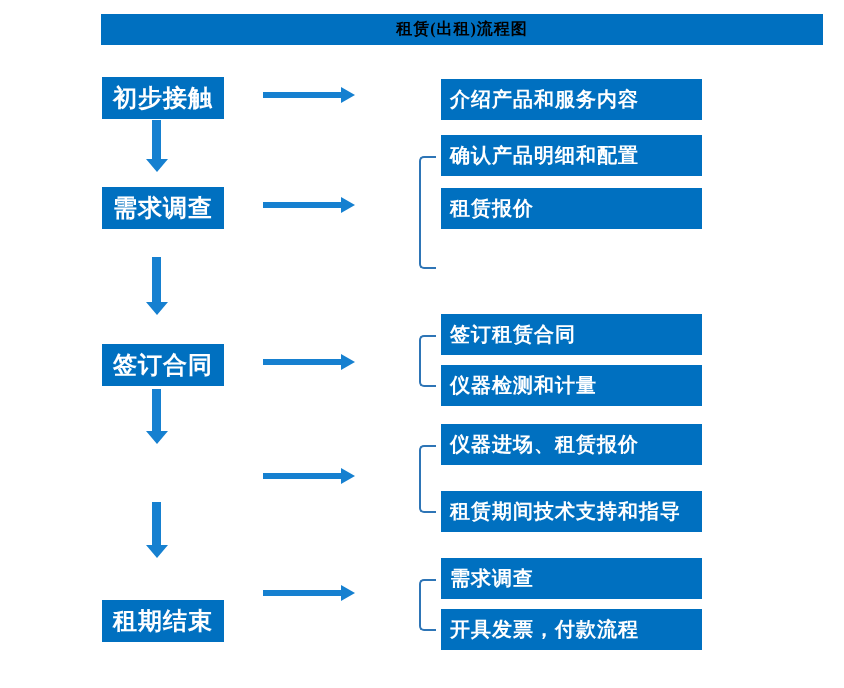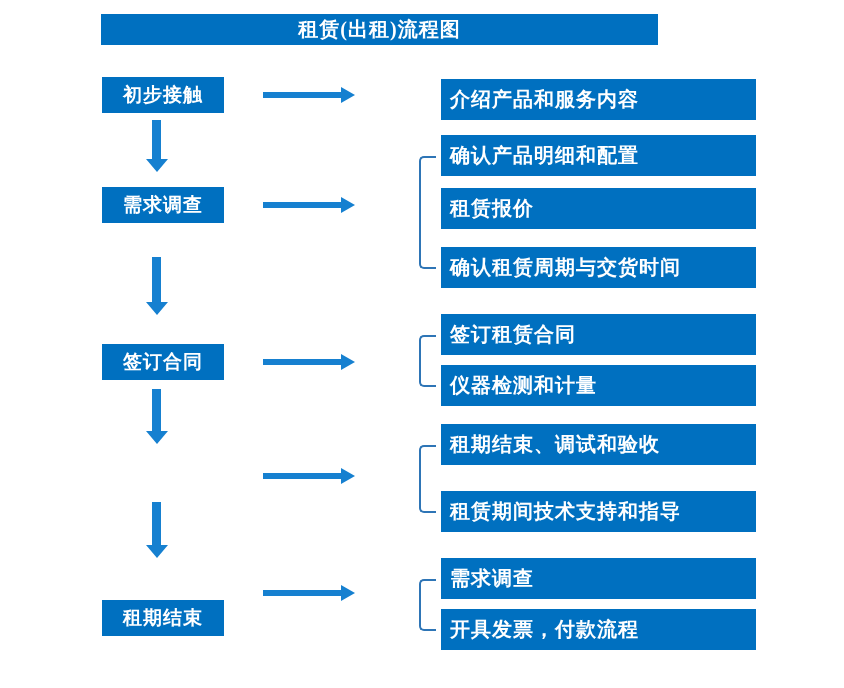--- a/index.html
+++ b/index.html
@@ -1,36 +1,36 @@
 <!DOCTYPE html>
 <html><head>
 <meta charset="utf-8">
 <style>
   html,body{margin:0;padding:0;background:#ffffff;}
   .canvas{
     position:relative;width:844px;height:688px;background:#ffffff;overflow:hidden;
     font-family:"Liberation Serif", serif;
   }
   .titlebar{
-    position:absolute;left:101px;top:14px;width:557px;height:31px;
-    background:#0070C0;color:#ffffff;font-weight:bold;font-size:20px;
+    position:absolute;left:101px;top:14px;width:722px;height:31px;
+    background:#0070C0;color:#000000;font-weight:bold;font-size:16px;
     display:flex;align-items:center;justify-content:center;letter-spacing:1px;
   }
   .step-box{
-    position:absolute;left:102px;width:122px;height:36px;background:#0070C0;
-    color:#ffffff;font-weight:bold;font-size:19px;letter-spacing:1px;
+    position:absolute;left:102px;width:122px;height:42px;background:#0070C0;
+    color:#ffffff;font-weight:bold;font-size:24px;letter-spacing:1px;
     display:flex;align-items:center;justify-content:center;
   }
   #step-1{top:77px}
   #step-2{top:187px}
   #step-3{top:344px}
   #step-4{top:458px}
   #step-5{top:600px}
   .detail-box{
-    position:absolute;left:441px;width:315px;height:41px;background:#0070C0;
+    position:absolute;left:441px;width:261px;height:41px;background:#0070C0;
     color:#ffffff;font-weight:bold;font-size:20px;letter-spacing:1px;
     display:flex;align-items:center;padding-left:9px;box-sizing:border-box;
   }
   #detail-1{top:79px}
   #detail-2{top:135px}
   #detail-3{top:188px}
   #detail-4{top:247px}
   #detail-5{top:314px}
   #detail-6{top:365px}
   #detail-7{top:424px}
@@ -119,21 +119,20 @@
     </div>
 
   <div class="bracket" id="bracket-2"></div>
   <div class="bracket" id="bracket-3"></div>
   <div class="bracket" id="bracket-4"></div>
   <div class="bracket" id="bracket-5"></div>
 
   <div class="detail-box" id="detail-1">介绍产品和服务内容</div>
   <div class="detail-box" id="detail-3">租赁报价</div>
   <div class="detail-box" id="detail-2">确认产品明细和配置</div>
-  <div class="detail-box" id="detail-4">确认租赁周期与交货时间</div>
   <div class="detail-box" id="detail-5">签订租赁合同</div>
   <div class="detail-box" id="detail-6">仪器检测和计量</div>
-  <div class="detail-box" id="detail-7">租期结束、调试和验收</div>
+  <div class="detail-box" id="detail-7">仪器进场、租赁报价</div>
   <div class="detail-box" id="detail-8">租赁期间技术支持和指导</div>
   <div class="detail-box" id="detail-9">需求调查</div>
   <div class="detail-box" id="detail-10">开具发票，付款流程</div>
 
 </div>
 
 </body></html>

